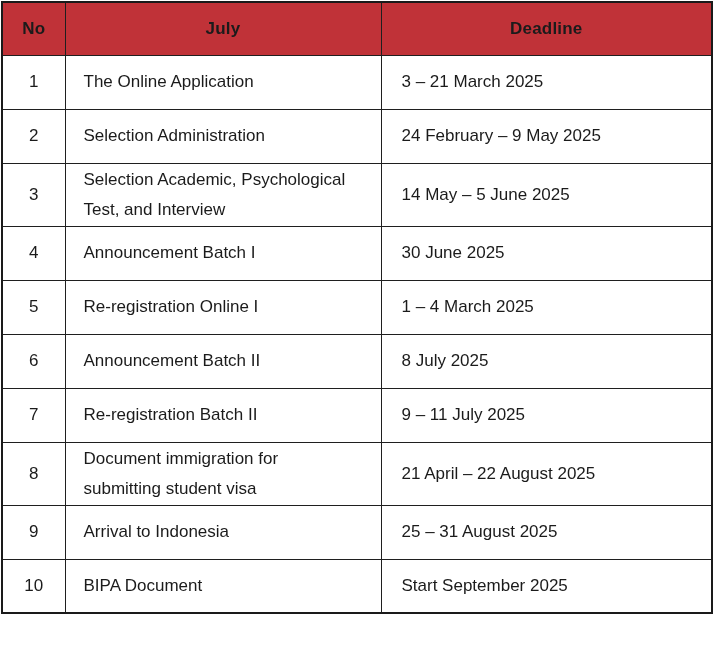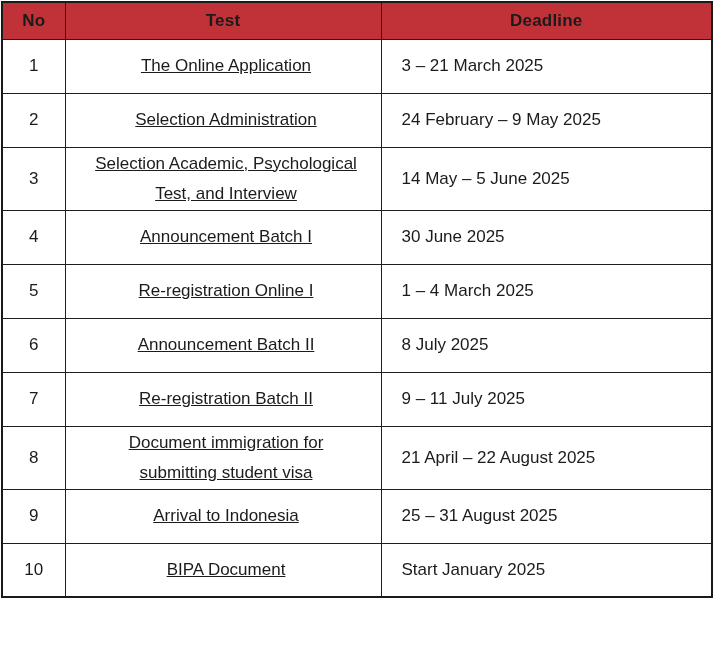--- a/index.html
+++ b/index.html
@@ -33,60 +33,59 @@
   }
   col.col-no       { width: 63px; }
   col.col-stage    { width: 316px; }
   col.col-deadline { width: 331px; }
 
   thead th {
     background: #c03238;
     color: #1b1b1b;
     font-weight: bold;
     font-size: 17px;
-    height: 37px;
+    height: 53px;
     text-align: center;
     letter-spacing: 0.2px;
   }
   tbody td {
     font-size: 17px;
     height: 54px;
     background: #ffffff;
   }
   tbody td.cell-no {
     text-align: center;
   }
   tbody td.cell-stage {
-    text-align: center;
+    text-align: left;
     padding-left: 18px;
     padding-right: 12px;
     white-space: pre-line;
     line-height: 30px;
-    text-decoration: underline;
   }
   tbody td.cell-deadline {
     text-align: left;
     padding-left: 20px;
     padding-right: 10px;
   }
 </style>
 </head>
 <body>
 
 <div class="page">
   <table class="schedule">
     <colgroup>
       <col class="col-no">
       <col class="col-stage">
       <col class="col-deadline">
     </colgroup>
     <thead>
       <tr>
         <th>No</th>
-        <th>Test</th>
+        <th>July</th>
         <th>Deadline</th>
       </tr>
     </thead>
     <tbody id="table-body">
 
   <tr>
     <td class="cell-no">1</td>
     <td class="cell-stage">The Online Application</td>
     <td class="cell-deadline">3 – 21 March 2025</td>
   </tr>
@@ -137,17 +136,17 @@
 
   <tr>
     <td class="cell-no">9</td>
     <td class="cell-stage">Arrival to Indonesia</td>
     <td class="cell-deadline">25 – 31 August 2025</td>
   </tr>
 
   <tr>
     <td class="cell-no">10</td>
     <td class="cell-stage">BIPA Document</td>
-    <td class="cell-deadline">Start January 2025</td>
+    <td class="cell-deadline">Start September 2025</td>
   </tr>
 </tbody>
   </table>
 </div>
 
 </body></html>

